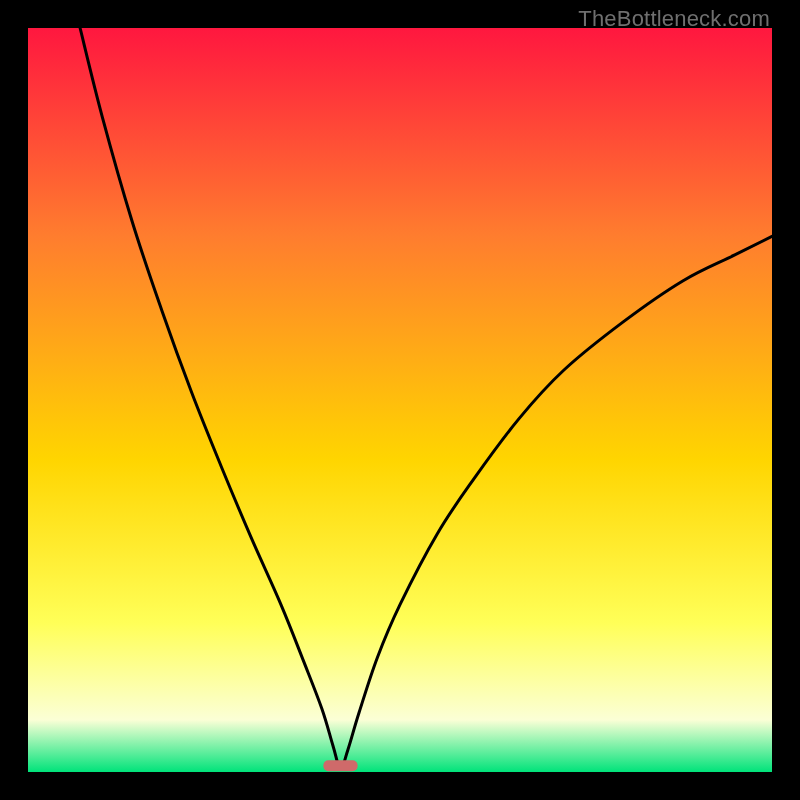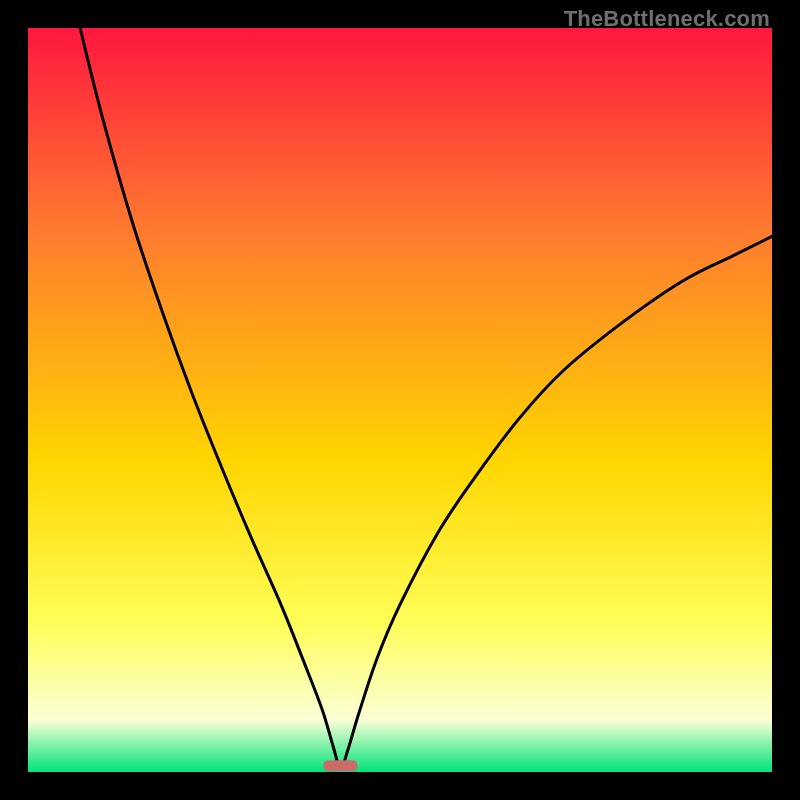--- a/index.html
+++ b/index.html
@@ -25,21 +25,21 @@
     top: 0;
     width: 744px;
     height: 744px;
   }
   .watermark {
     position: absolute;
     top: 6px;
     right: 30px;
     color: #6f6f6f;
     font-size: 22px;
-    font-weight: 700;
+    font-weight: 400;
     letter-spacing: 0.2px;
     user-select: none;
   }
 </style>
 </head>
 <body>
 
 <div class="frame">
   <svg class="plot" viewBox="0 0 744 744" preserveAspectRatio="none">
     <defs>

